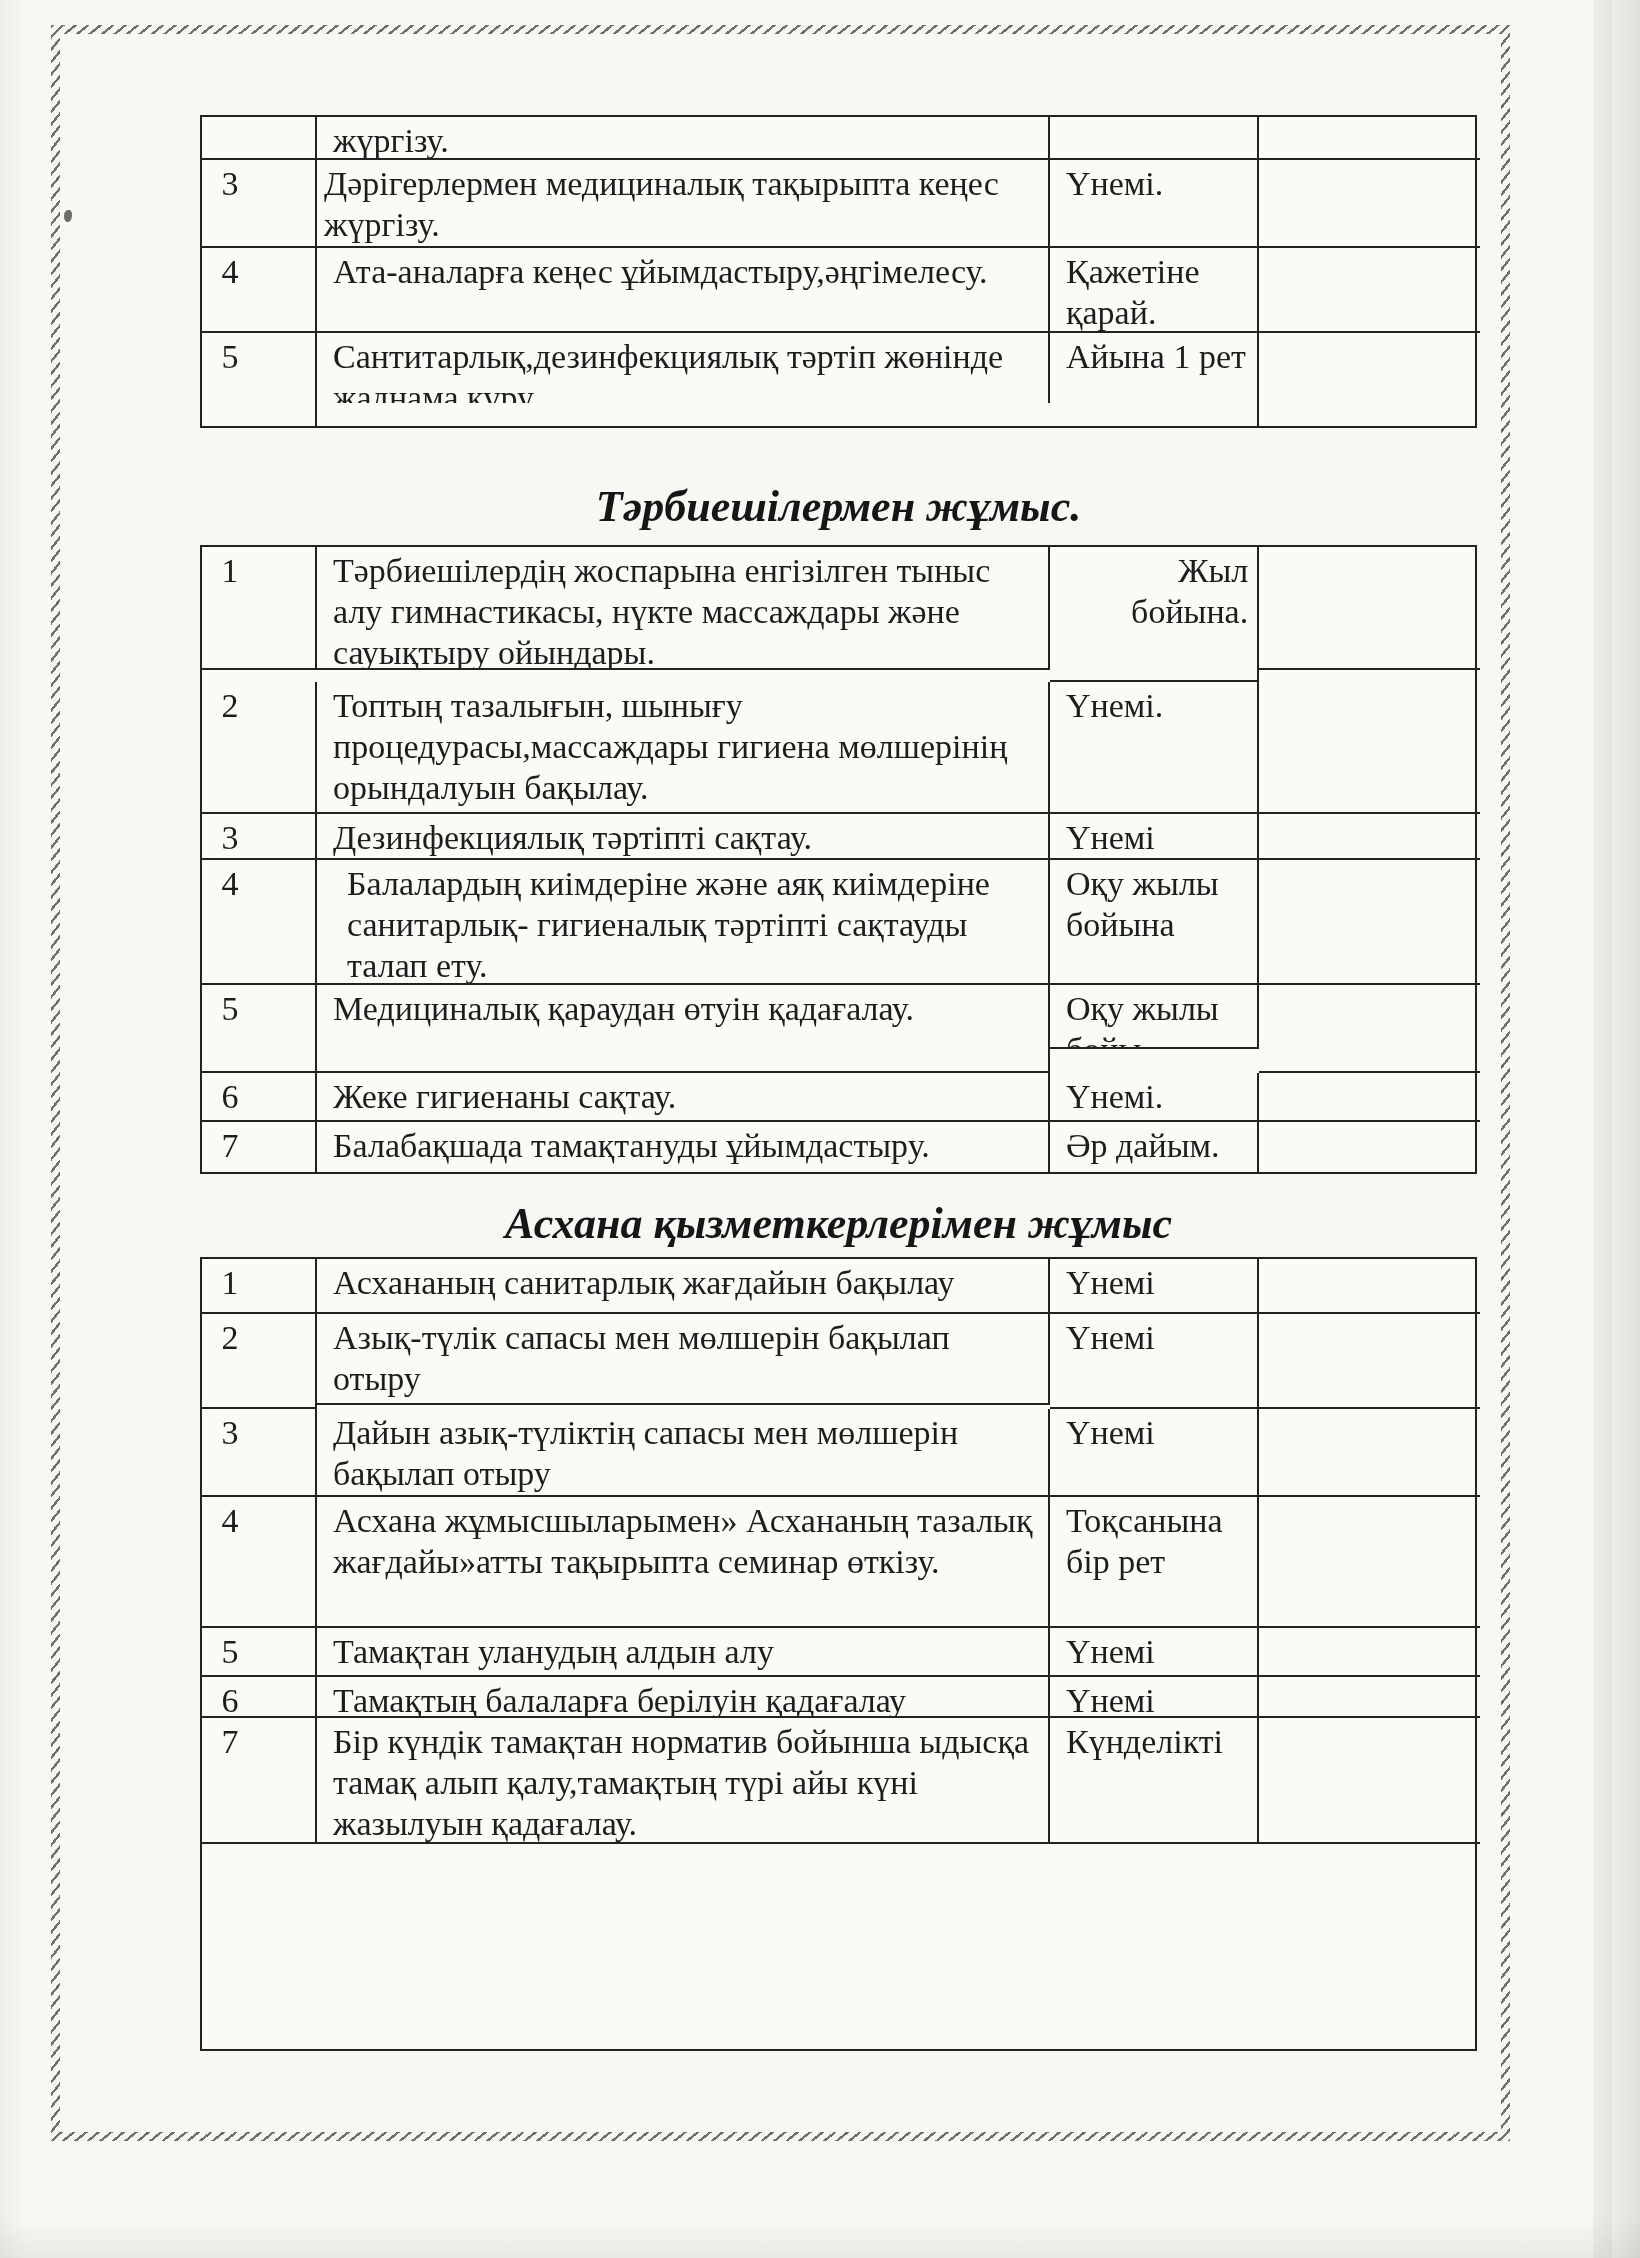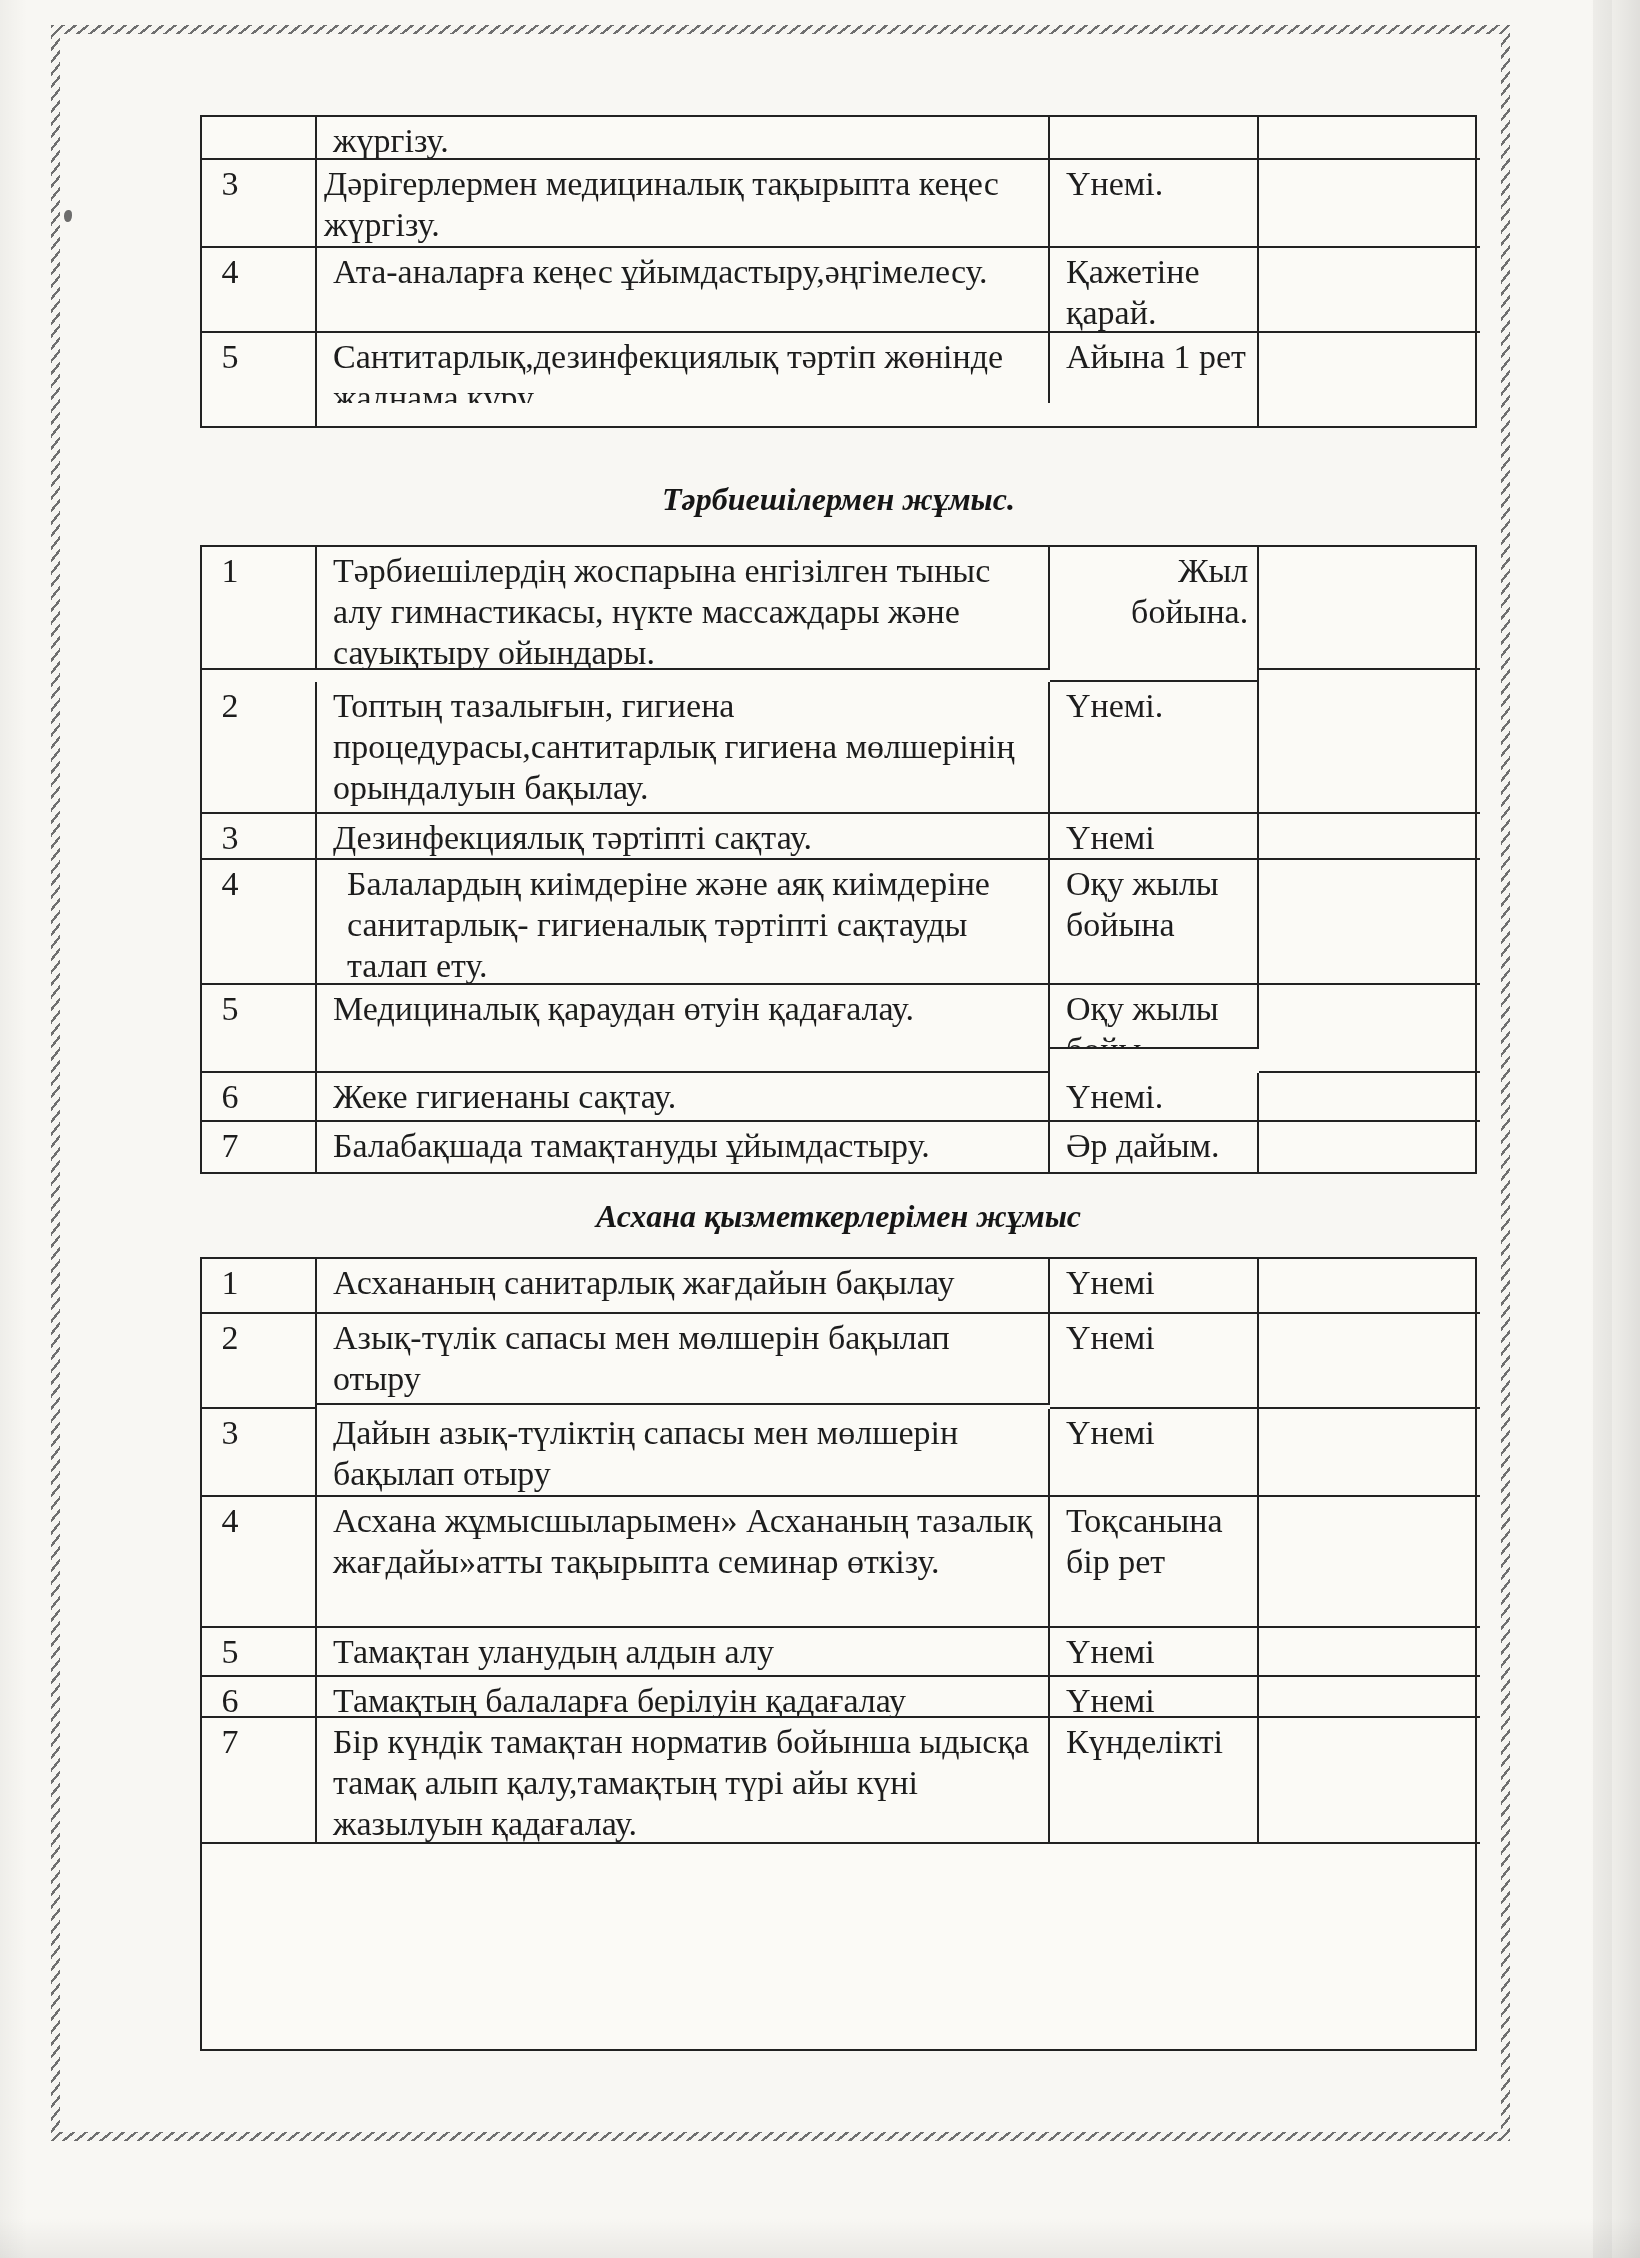--- a/index.html
+++ b/index.html
@@ -48,21 +48,21 @@
     overflow:hidden;
     white-space:pre-line;
   }
   .cell:nth-child(4n){border-right:none;}
   .cell.num{padding-left:19.4px;}
   .cell.merged{grid-column:1 / -1;border-right:none;border-bottom:none;}
 
   .section-title{
     position:absolute;left:200px;width:1277px;
     text-align:center;
-    font-size:32px;font-weight:bold;font-style:italic;
+    font-size:44px;font-weight:bold;font-style:italic;
     color:#161616;
     letter-spacing:0px;
     white-space:nowrap;
   }
 </style>
 </head>
 <body>
 
 <div class="scan-edge left"></div>
 <div class="scan-edge right"></div>
@@ -96,21 +96,21 @@
 
 <div class="section-title" style="top:481px;">Тәрбиешілермен жұмыс.</div>
 
 <div class="doc-table" id="table-1" style="top:545px;">
   <div class="cell num" style="height: 123px;">1</div>
   <div class="cell task" style="height: 123px;">Тәрбиешілердің жоспарына енгізілген тыныс алу гимнастикасы, нүкте массаждары және сауықтыру ойындары.</div>
   <div class="cell period" style="height: 135px; text-align: right;">Жыл бойына.</div>
   <div class="cell note" style="height: 123px;"></div>
 
   <div class="cell num" style="height: 132px;">2</div>
-  <div class="cell task" style="height: 132px;">Топтың тазалығын, гигиена процедурасы,сантитарлық гигиена мөлшерінің орындалуын бақылау.</div>
+  <div class="cell task" style="height: 132px;">Топтың тазалығын, шынығу процедурасы,массаждары гигиена мөлшерінің орындалуын бақылау.</div>
   <div class="cell period" style="height: 132px;">Үнемі.</div>
   <div class="cell note" style="height: 132px;"></div>
 
   <div class="cell num" style="height: 46px;">3</div>
   <div class="cell task" style="height: 46px;">Дезинфекциялық тәртіпті сақтау.</div>
   <div class="cell period" style="height: 46px;">Үнемі</div>
   <div class="cell note" style="height: 46px;"></div>
 
   <div class="cell num" style="height: 125px;">4</div>
   <div class="cell task" style="height: 125px; padding-left: 30px;">Балалардың киімдеріне және  аяқ киімдеріне санитарлық- гигиеналық тәртіпті сақтауды талап ету.</div>

